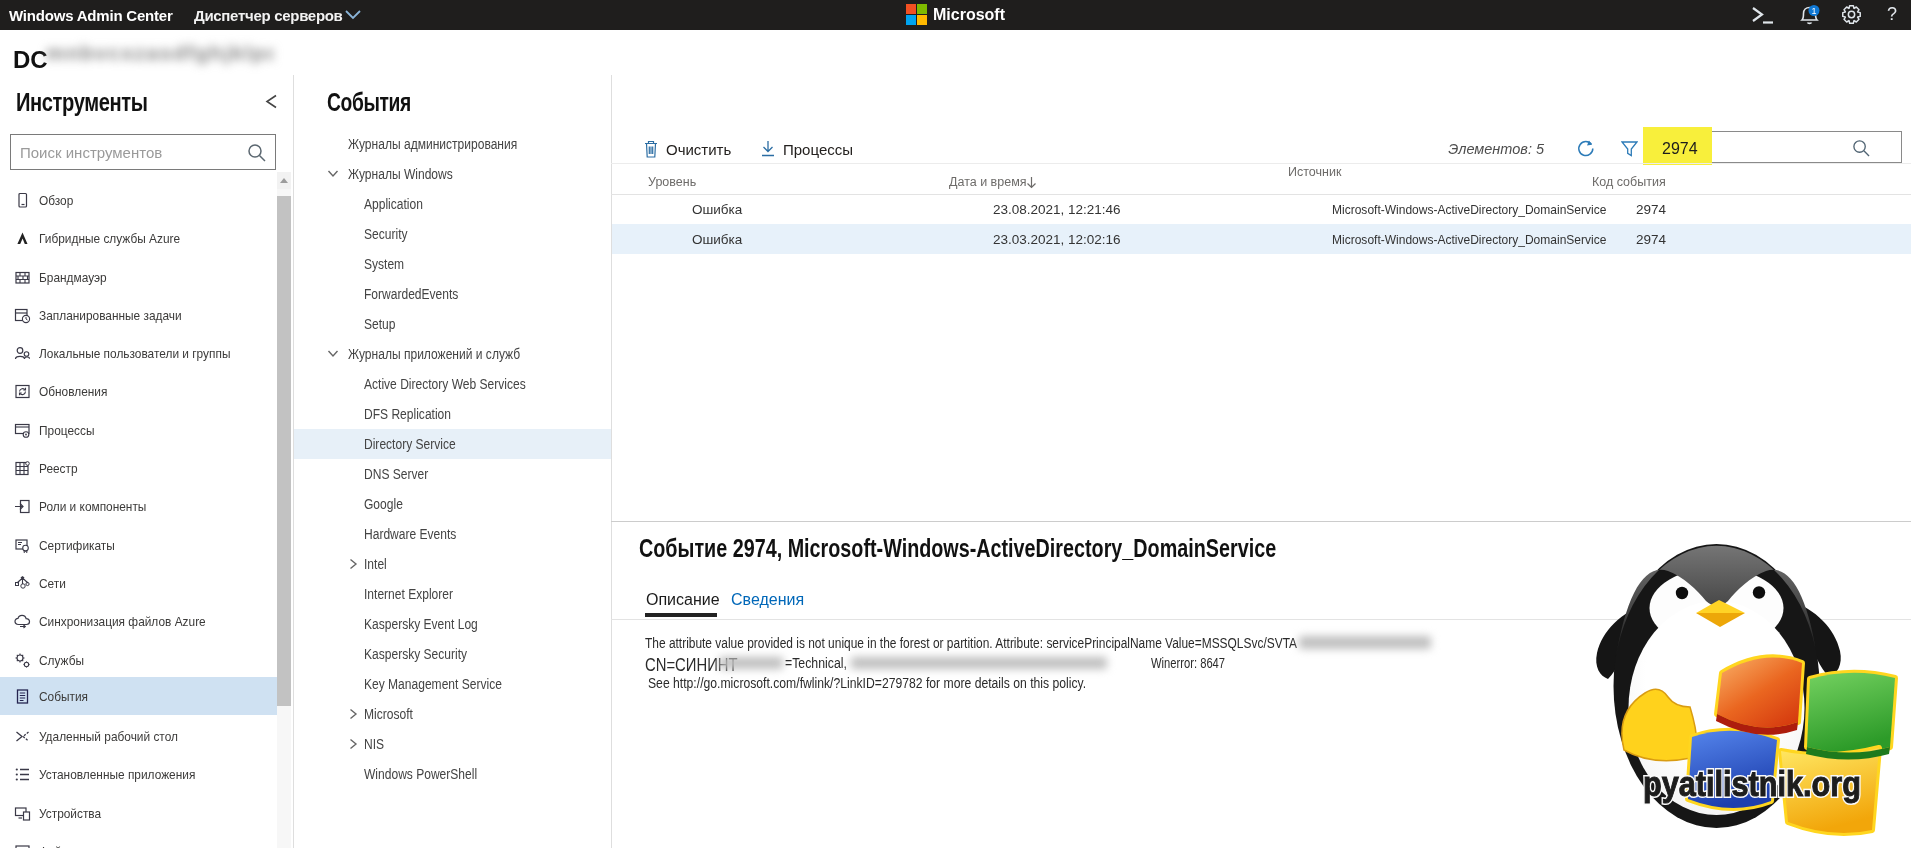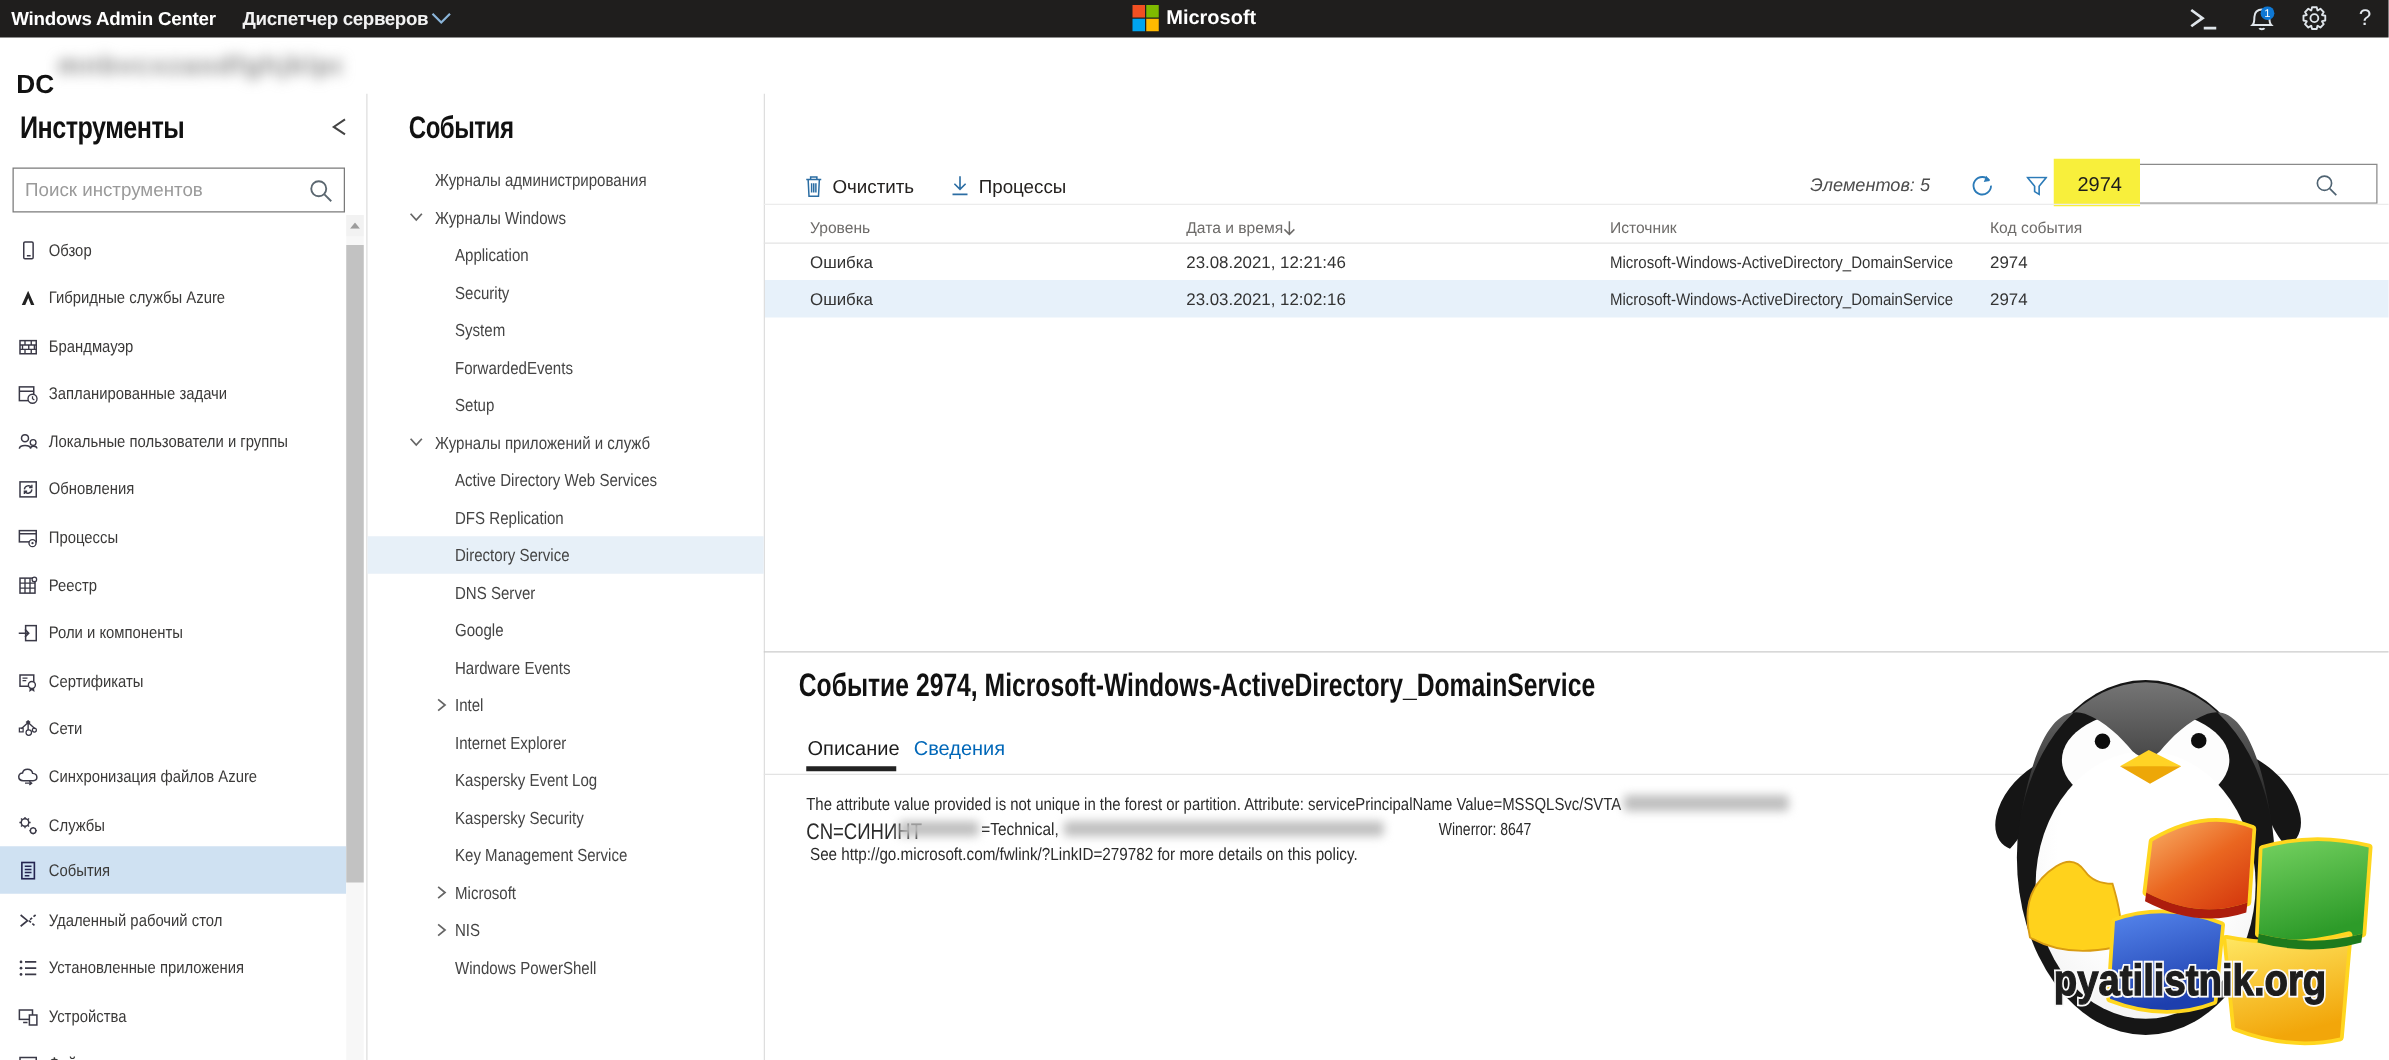--- a/index.html
+++ b/index.html
@@ -4,21 +4,21 @@
 <style>
   * { margin:0; padding:0; box-sizing:border-box; }
   html,body { width:1911px; height:848px; background:#fff; overflow:hidden;
     font-family:"Liberation Sans",sans-serif; position:relative; }
   .abs { position:absolute; }
   
   #topbar { position:absolute; left:0; top:0; width:1911px; height:30px; background:#1f1e1d; color:#fff; }
   #topbar .wac { position:absolute; left:9px; top:7px; font-size:15px; font-weight:bold; letter-spacing:-0.2px; }
   #topbar .dsrv { position:absolute; left:194px; top:7px; font-size:15px; font-weight:bold; letter-spacing:-0.3px; color:#f2f2f2; }
   
-  #srv { position:absolute; left:13px; top:56px; font-size:21px; font-weight:bold; color:#111; }
+  #srv { position:absolute; left:13px; top:46px; font-size:24px; font-weight:bold; color:#111; }
   #blurname { position:absolute; left:46px; top:41px; width:228px; height:27px; overflow:hidden;
      filter:blur(5px); color:#838383; font-size:21px; font-weight:bold; letter-spacing:1.5px; }
   
   #sidebar { position:absolute; left:0; top:75px; width:294px; height:773px; border-right:1px solid #dedede; }
   #treecol { position:absolute; left:294px; top:75px; width:318px; height:773px; border-right:1px solid #dedede; }
   .h1 { font-weight:bold; color:#111; font-size:25px; letter-spacing:-0.5px; transform-origin:0 0; display:inline-block; white-space:nowrap; }
   
   .sitem { position:absolute; left:0; width:277px; height:38px; }
   .sitem .lbl { position:absolute; left:39px; top:50%; transform:translateY(-50%) scaleX(0.88); transform-origin:0 50%; font-size:13.5px; color:#3b3a39; white-space:nowrap; }
   .sitem svg { position:absolute; left:14px; top:50%; margin-top:-8.5px; }
@@ -26,21 +26,21 @@
   
   .sbox { position:absolute; border:1px solid #7a7a7a; background:#fff; }
   
   .titem { position:absolute; left:294px; width:317px; height:30px;text-decoration:underline; }
   .titem .lbl { position:absolute; top:50%; transform:translateY(-50%) scaleX(0.86); transform-origin:0 50%; font-size:14px; color:#444; white-space:nowrap; }
   .titem.sel { background:#e7f0f8; }
   .tchev { position:absolute; top:50%; margin-top:-6px; }
   
   .tool-lbl { font-size:15px; color:#24211f; }
   .hdr-cell { position:absolute; font-size:12.5px; color:#6d6b69; white-space:nowrap; }
-  .row-cell { position:absolute; font-size:13.5px; color:#333; white-space:nowrap; }
+  .row-cell { position:absolute; font-size:13.5px; color:#333; white-space:nowrap;margin-left:44px; }
   .scx { display:inline-block; transform-origin:0 50%; white-space:nowrap; }
   .blur { position:absolute; background:#bfbfbf; filter:blur(4px); border-radius:3px; }
 </style>
 </head>
 <body>
 
 <div id="topbar">
   <span class="wac">Windows Admin Center</span>
   <span class="dsrv">Диспетчер серверов</span>
   <svg class="abs" style="left:345px;top:10px" width="16" height="10" viewBox="0 0 16 10">
@@ -349,21 +349,21 @@
   <circle cx="8" cy="8" r="6" stroke="#4f6372" stroke-width="1.4" fill="none"></circle>
   <path d="M12.5 12.5 L18 18" stroke="#4f6372" stroke-width="1.4"></path>
     </svg>
 <div class="abs" style="left:611px;top:163px;width:1300px;height:1px;background:#ececec"></div>
 
 <span class="hdr-cell" style="left:648px;top:175px">Уровень</span>
 <span class="hdr-cell" style="left:949px;top:175px">Дата и время</span>
 <svg class="abs" style="left:1026px;top:176px" width="11" height="13" viewBox="0 0 11 13">
   <path d="M5.5 1 V11 M1.5 7.5 L5.5 11.5 L9.5 7.5" stroke="#6d6b69" stroke-width="1.2" fill="none"></path>
     </svg>
-<span class="hdr-cell" style="left:1288px;top:175px">Источник</span>
+<span class="hdr-cell" style="left:1288px;top:165px">Источник</span>
 <span class="hdr-cell" style="left:1592px;top:175px">Код события</span>
 <div class="abs" style="left:611px;top:194px;width:1300px;height:1px;background:#e3e3e3"></div>
 
 <span class="row-cell" style="left:648px;top:202px">Ошибка</span>
 <span class="row-cell" style="left:949px;top:202px">23.08.2021, 12:21:46</span>
 <span class="row-cell" style="left:1288px;top:202px"><span class="scx" style="transform:scaleX(0.89)">Microsoft-Windows-ActiveDirectory_DomainService</span></span>
 <span class="row-cell" style="left:1592px;top:202px">2974</span>
 <div class="abs" style="left:612px;top:224px;width:1299px;height:30px;background:#e7f1fa"></div>
 <span class="row-cell" style="left:648px;top:232px">Ошибка</span>
 <span class="row-cell" style="left:949px;top:232px">23.03.2021, 12:02:16</span>

